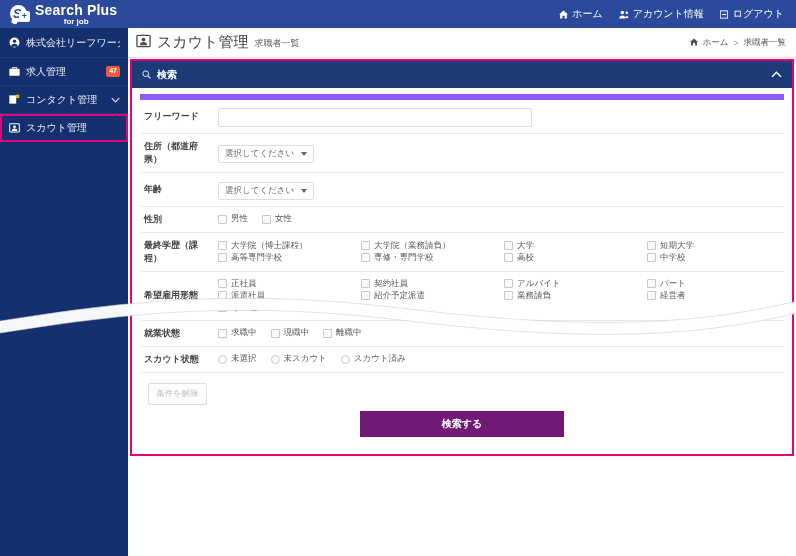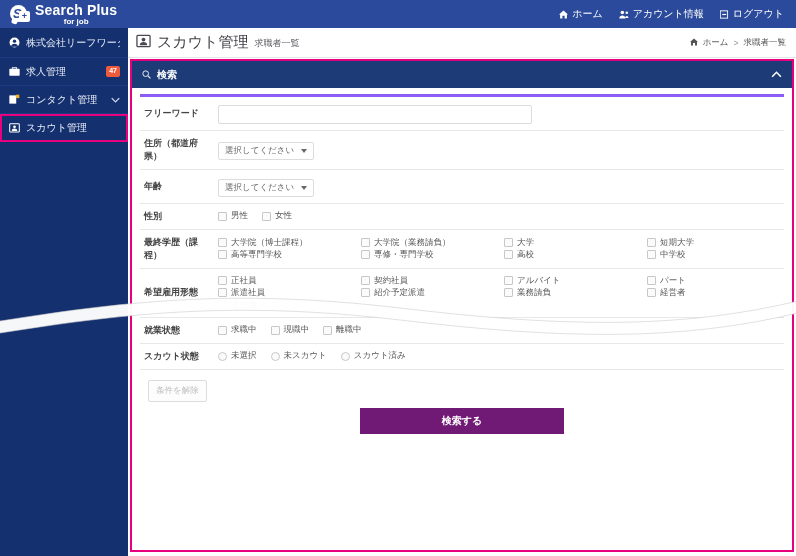--- a/index.html
+++ b/index.html
@@ -106,38 +106,38 @@
   .breadcrumb {
     margin-left: auto; display: flex; align-items: center; gap: 5px;
     font-size: 8.5px; color: #555;
   }
   .breadcrumb .sep { color: #999; }
   .breadcrumb .crumb { cursor: pointer; }
 
   
   .panel {
     position: absolute; top: 31px; left: 2px;
-    width: 664px; height: 493px;
+    width: 664px; height: 397px;
     border: 2px solid #e6007e; background: #ffffff;
   }
   .panel-head {
     height: 27px; background: #1d3c77;
     display: flex; align-items: center; padding: 0 10px;
     color: #ffffff; font-size: 10px; font-weight: bold;
   }
   .panel-head .q { margin-right: 6px; display: flex; }
   .panel-head .toggle { margin-left: auto; cursor: pointer; display: flex; }
   .panel-body { padding: 6px 8px 0 8px; }
 
   table.form { width: 100%; border-collapse: collapse; table-layout: fixed; }
   table.form td {
     border-bottom: 1px solid #e8e8e8;
     vertical-align: middle; padding: 6px 4px;
   }
-  table.form tr:first-child td { border-top: 3px solid #8b5cf6; }
+  table.form tr:first-child td { border-top: 6px solid #8b5cf6; }
   td.lab {
     width: 74px; font-size: 9px; color: #444; font-weight: bold;
     padding-left: 8px; line-height: 1.45;
   }
   td.val { padding-left: 10px; }
 
   .text-input {
     width: 314px; height: 19px;
     border: 1px solid #dcdcdc; border-radius: 2px;
     background: #fff; font-size: 9px; padding: 0 5px; color: #333;

